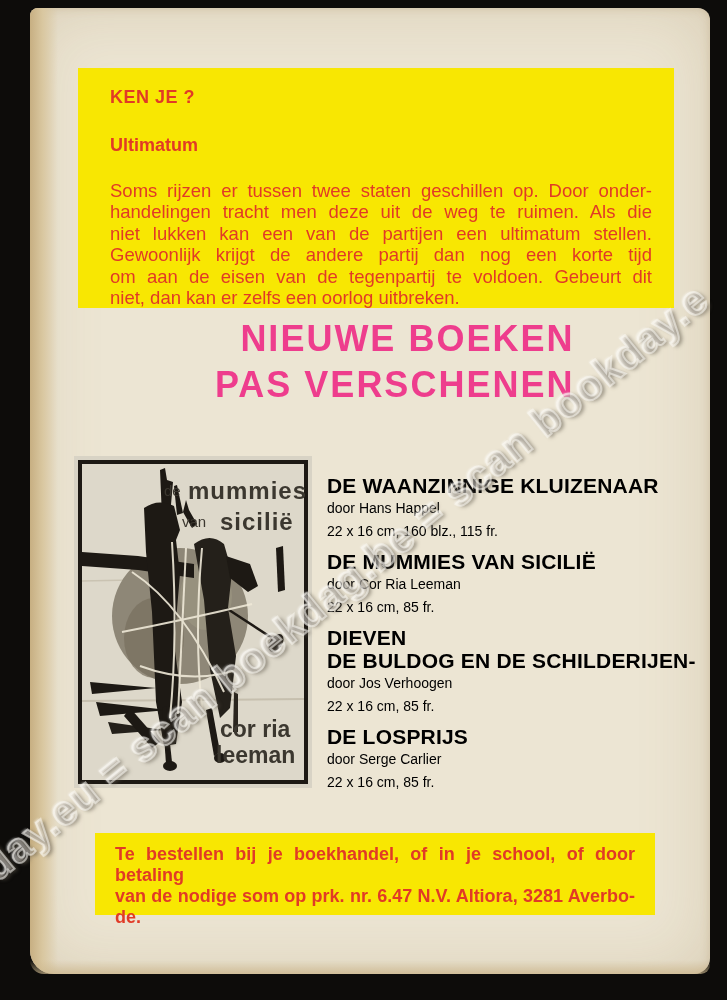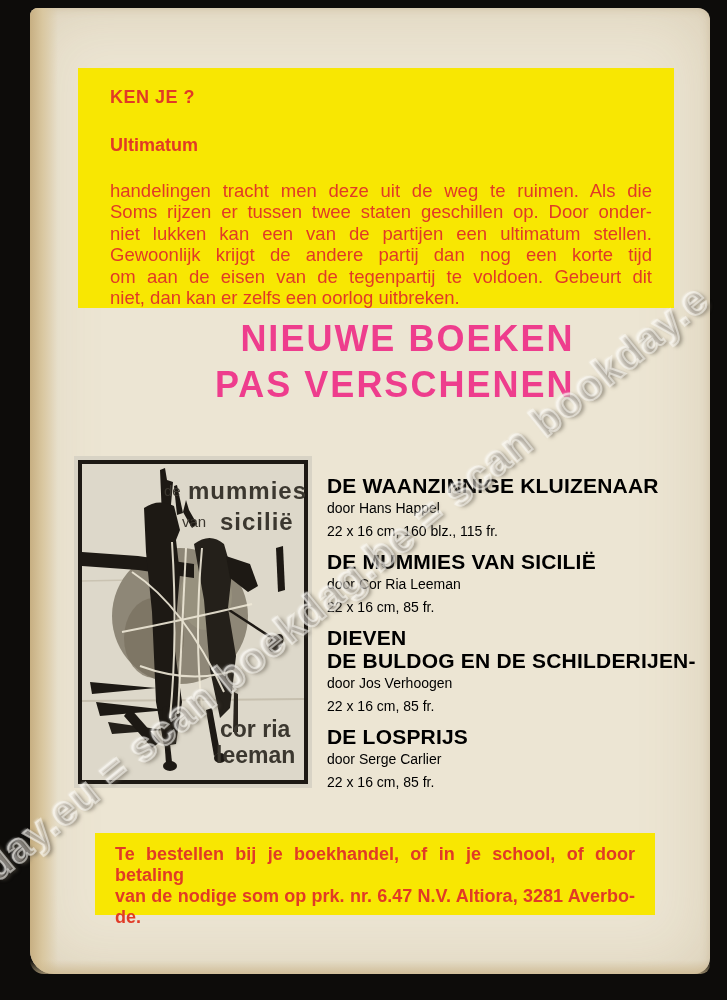--- a/index.html
+++ b/index.html
@@ -80,22 +80,22 @@
 
 <div class="stage">
   <div class="paper">
     <div class="paper-edge"></div>
     <div class="paper-edge-bottom"></div>
 
     <section class="info-box">
       <h2 class="info-heading">KEN JE ?</h2>
       <h3 class="info-subheading">Ultimatum</h3>
       <div class="info-par">
+        <div class="jline">Soms rijzen er tussen twee staten geschillen op. Door onder-</div>
         <div class="jline">handelingen tracht men deze uit de weg te ruimen. Als die</div>
-        <div class="jline">Soms rijzen er tussen twee staten geschillen op. Door onder-</div>
         <div class="jline">niet lukken kan een van de partijen een ultimatum stellen.</div>
         <div class="jline">Gewoonlijk krijgt de andere partij dan nog een korte tijd</div>
         <div class="jline">om aan de eisen van de tegenpartij te voldoen. Gebeurt dit</div>
         <div class="jline jline-last">niet, dan kan er zelfs een oorlog uitbreken.</div>
       </div>
     </section>
 
     <h1 class="main-heading">
       <span class="hl1">NIEUWE BOEKEN</span>
       <span class="hl2">PAS VERSCHENEN</span>

